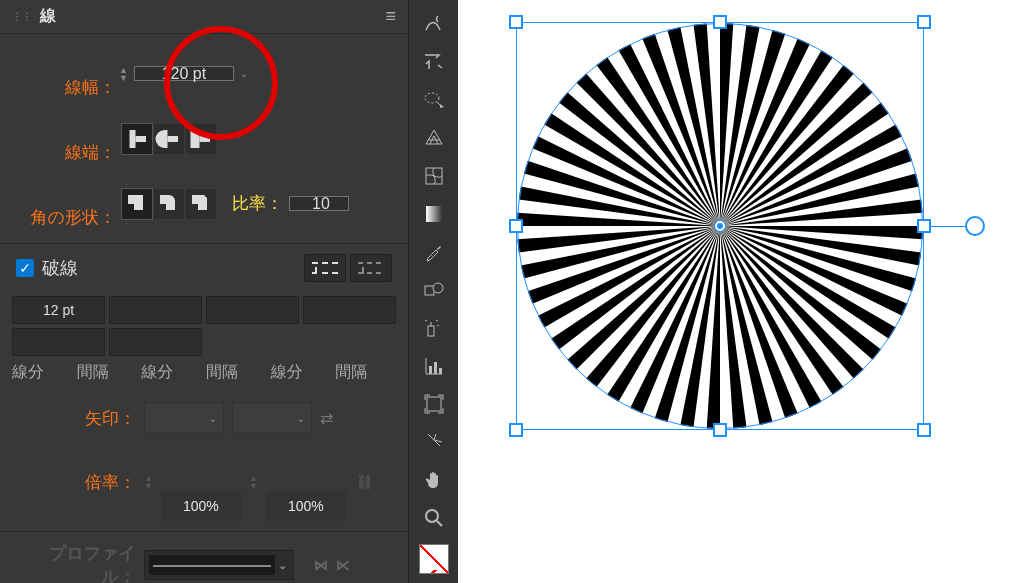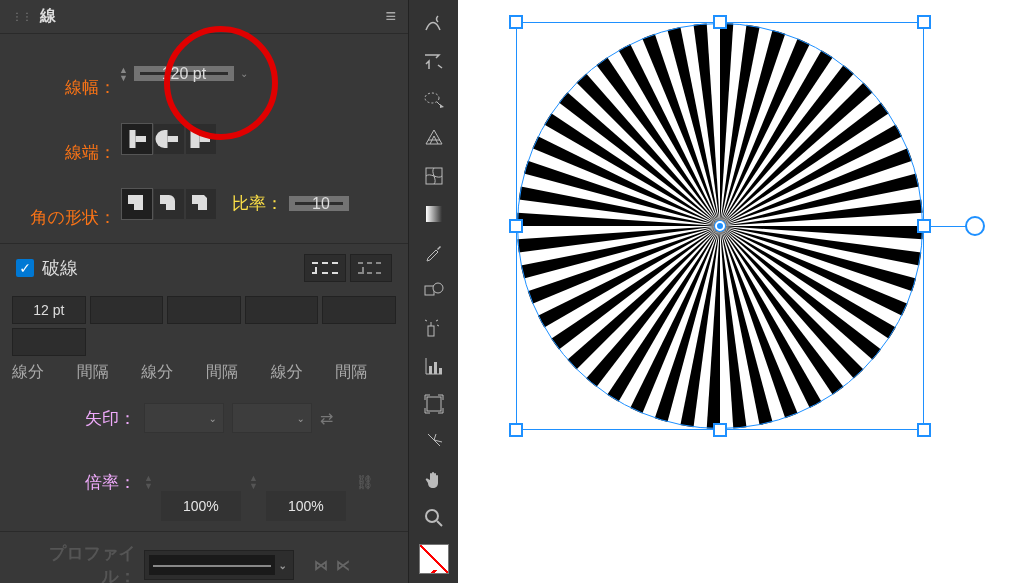--- a/index.html
+++ b/index.html
@@ -54,21 +54,21 @@
     }
     .label {
       width: 100px;
       text-align: right;
       color: #f97316;
       font-size: 17px;
       margin-top: 28px;
     }
     .input-box {
       background: #2d2d2d;
-      border: 6px solid #737373;
+      border: 1px solid #737373;
       height: 15px;
       display: flex;
       align-items: center;
       justify-content: center;
       color: #ddd;
       font-size: 16px;
       padding: 0 8px;
     }
     .weight-box {
       width: 100px;
@@ -156,21 +156,21 @@
       height: 28px;
       background: #2d2d2d;
       border: 1px solid #222;
       cursor: pointer;
       display: flex;
       align-items: center;
       justify-content: center;
     }
     .dash-grid {
       display: grid;
-      grid-template-columns: repeat(5, 1fr);
+      grid-template-columns: repeat(4, 1fr);
       gap: 4px;
       margin-bottom: 6px;
       margin-left: -4px;
       margin-right: -4px;
     }
     .dash-cell {
       height: 28px;
       background: #2d2d2d;
       border: 1px solid #222;
       display: flex;
@@ -193,21 +193,21 @@
       color: #aaa;
     }
     .arrow-row {
       display: flex;
       align-items: center;
       margin-bottom: 10px;
     }
     .dim-label {
       width: 120px;
       text-align: right;
-      color: #f0abfc;
+      color: #f97316;
       font-size: 17px;
     }
     .dropdown {
       width: 80px;
       height: 30px;
       background: #4a4a4a;
       border: 1px solid #333;
       display: flex;
       align-items: center;
       cursor: pointer;

